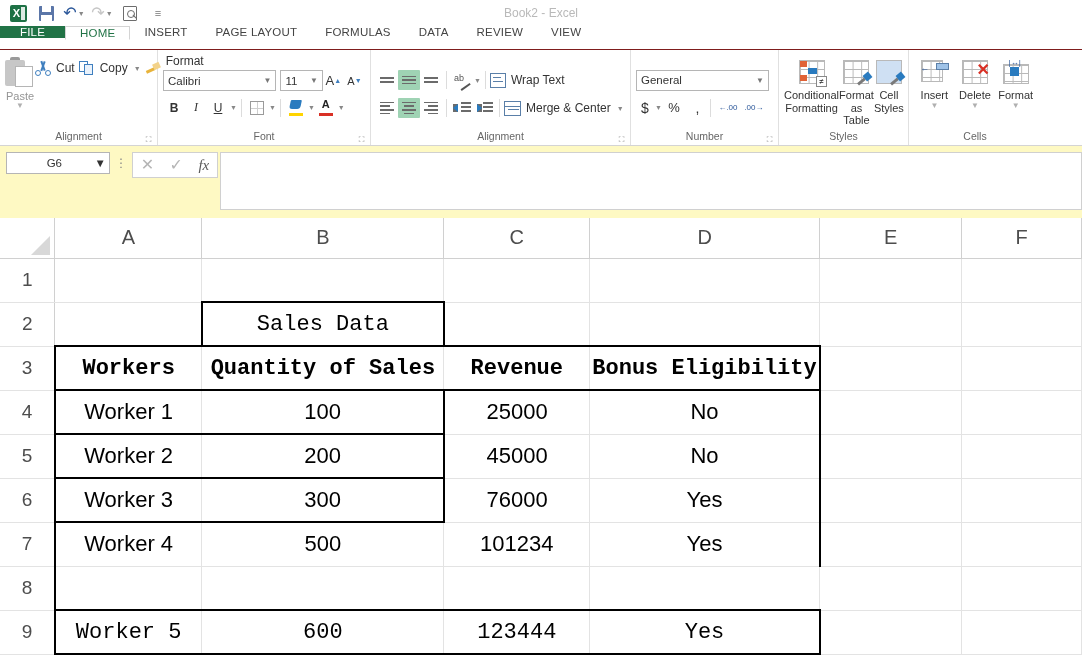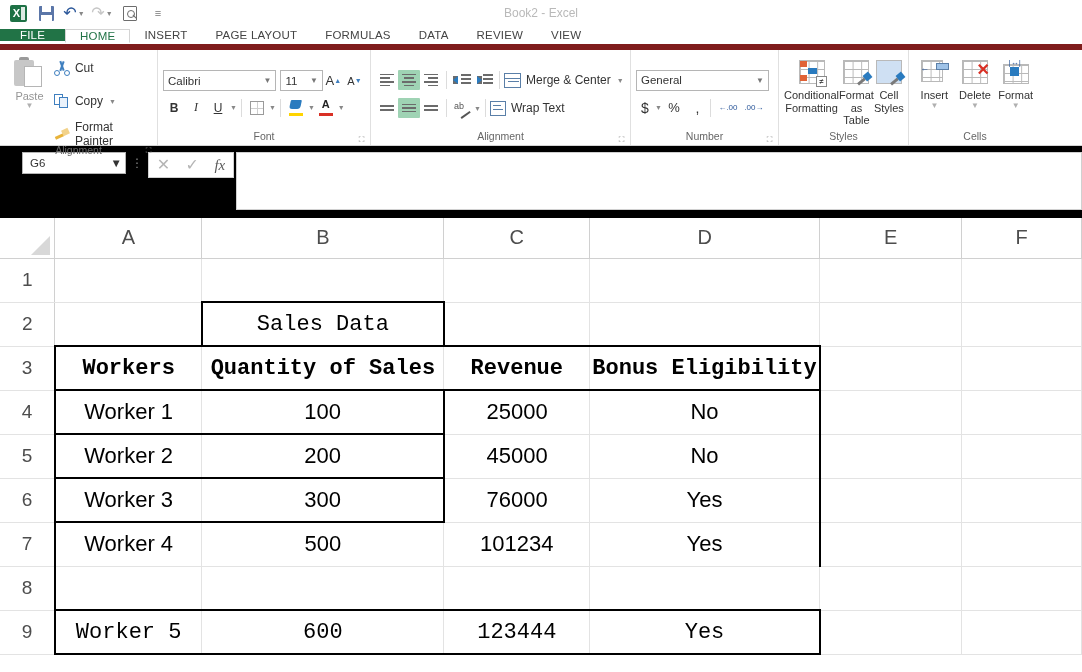--- a/index.html
+++ b/index.html
@@ -61,22 +61,22 @@
     content:""; position:absolute; left:3px; top:3px; width:6px; height:6px;
     border:1.4px solid #6d6d6d; border-radius:50%;
   }
   .mag-ico::before {
     content:""; position:absolute; left:8px; top:9px; width:5px; height:1.4px;
     background:#6d6d6d; transform: rotate(45deg);
   }
 
   
   .tabstrip {
-    height: 24px; display: flex; align-items: center;
-    border-bottom: 6px solid #7f1d1d; background: #fff;
+    height: 24px; display: flex; align-items: flex-start;
+    border-bottom: 1px solid #7f1d1d; background: #fff;
   }
   .tab {
     padding: 0 14px; display: flex; align-items: center;
     font-size: 11.5px; color: #444; letter-spacing: .2px;
   }
   .tab.file {
     background: #217346; color: #fff; padding: 0 20px; font-size: 11.5px;
   }
   .tab.active {
     color: #217346; border: 1px solid #d4d4d4; border-bottom: 1px solid #fff;
@@ -118,21 +118,21 @@
   .clip-ico .clip {
     position: absolute; left: 5px; top: 0; width: 10px; height: 6px;
     background: #9a9a9a; border-radius: 2px;
   }
   .clip-ico .page {
     position: absolute; left: 10px; top: 9px; width: 18px; height: 21px;
     background: #fff; border: 1.2px solid #b5b5b5;
   }
   .paste-label { font-size: 11px; color: #959595; margin-top: 1px; }
   .paste-caret { font-size: 8px; color: #b0b0b0; line-height: 8px; }
-  .clip-items { display: flex; flex-direction: column; justify-content: center; gap: 13px; padding-top: 4px;}
+  .clip-items { display: flex; flex-direction: row; justify-content: center; gap: 4px; padding-top: 4px;}
   .clip-item { display: flex; align-items: center; gap: 5px; font-size: 12px; color: #333; height: 20px;}
   .ico16 { width: 16px; height: 16px; position: relative; flex: none; }
   
   .ico-cut::before, .ico-cut::after {
     content:""; position:absolute; left:7px; top:1px; width:1.5px; height:10px;
     background:#3f7fbf;
   }
   .ico-cut::before { transform: rotate(20deg); }
   .ico-cut::after  { transform: rotate(-20deg); }
   .ico-cut i {
@@ -287,21 +287,21 @@
   .ins-ico .cellgrid{ width:22px;height:22px; }
   .ins-ico .hl{position:absolute;right:0px;top:4px;width:13px;height:7px;background:#9fc3e8;border:1px solid #5a7fa8;}
   .ins-ico .ar{position:absolute;left:1px;top:5px;font-size:9px;color:#2a5699;line-height:9px;}
   .del-ico .x{position:absolute;right:0px;top:3px;font-size:16px;color:#d93025;line-height:16px;font-weight:bold;}
   .fmt-ico .hl{position:absolute;left:9px;top:8px;width:9px;height:9px;background:#2a7bbf;}
   .fmt-ico .tb{position:absolute;left:2px;top:0px;width:24px;font-size:8px;color:#2a5699;line-height:8px;text-align:center;}
 
   
   .fbar {
     height: 72px; display: flex; align-items: flex-start;
-    padding: 6px 0 0 22px; background: #000000;
+    padding: 6px 0 0 6px; background: #fef9c3; text-align: center;
   }
   .namebox {
     width: 104px; height: 22px; border: 1px solid #b5b5b5; background:#fff;
     display: flex; align-items: center; padding: 0 3px 0 7px;
     font-size: 11.5px; color: #333;
   }
   .namebox .v { flex: 1; }
   .fb-dots {
     width: 22px; height: 22px; display:flex; align-items:center;
     justify-content:center; color:#888; font-size:12px;
@@ -494,20 +494,54 @@
       <span class="dialog-launcher">⛶</span>
     </div>
   </div>
 
   <div class="rgroup g-align">
     <div class="rgroup-body" style="flex-direction:column;justify-content:center;gap:6px;padding-top:4px;">
       <div class="row">
         <div class="align-btn">
           <span class="align-ico">
               <span style="width:100%"></span>
+              <span style="width:100%"></span>
+            </span>
+        </div>
+        <div class="align-btn on">
+          <span class="align-ico">
+              <span style="width:100%"></span>
+              <span style="width:100%"></span>
+              <span style="width:100%"></span>
+            </span>
+        </div>
+        <div class="align-btn">
+          <span class="align-ico">
+              <span style="width:100%"></span>
+              <span style="width:100%"></span>
+            </span>
+        </div>
+        <span class="vsep"></span>
+        <div class="align-btn">
+          <span class="ang-ico">
+              <span class="txt">ab</span>
+              <span class="ar"></span>
+            </span>
+        </div>
+        <span class="caret-sm">▼</span>
+        <span class="vsep"></span>
+        <div class="wrap-item">
+          <span class="wrap-ico"></span>
+          <span>Wrap Text</span>
+        </div>
+      </div>
+      <div class="row">
+        <div class="align-btn">
+          <span class="align-ico">
+              <span style="width:100%"></span>
               <span style="width:70%"></span>
               <span style="width:100%"></span>
               <span style="width:70%"></span>
             </span>
         </div>
         <div class="align-btn on">
           <span class="align-ico" style="align-items:center">
               <span style="width:100%"></span>
               <span style="width:70%"></span>
               <span style="width:100%"></span>
@@ -537,54 +571,20 @@
               <span></span>
               <span></span>
               <span class="arw"></span>
             </span>
         </div>
         <span class="vsep"></span>
         <div class="wrap-item">
           <span class="merge-ico"></span>
           <span>Merge &amp; Center</span>
           <span class="caret-sm">▼</span>
-        </div>
-      </div>
-      <div class="row">
-        <div class="align-btn">
-          <span class="align-ico">
-              <span style="width:100%"></span>
-              <span style="width:100%"></span>
-            </span>
-        </div>
-        <div class="align-btn on">
-          <span class="align-ico">
-              <span style="width:100%"></span>
-              <span style="width:100%"></span>
-              <span style="width:100%"></span>
-            </span>
-        </div>
-        <div class="align-btn">
-          <span class="align-ico">
-              <span style="width:100%"></span>
-              <span style="width:100%"></span>
-            </span>
-        </div>
-        <span class="vsep"></span>
-        <div class="align-btn">
-          <span class="ang-ico">
-              <span class="txt">ab</span>
-              <span class="ar"></span>
-            </span>
-        </div>
-        <span class="caret-sm">▼</span>
-        <span class="vsep"></span>
-        <div class="wrap-item">
-          <span class="wrap-ico"></span>
-          <span>Wrap Text</span>
         </div>
       </div>
     </div>
     <div class="rgroup-label">
       <span>Alignment</span>
       <span class="dialog-launcher">⛶</span>
     </div>
   </div>
 
   <div class="rgroup g-number">

